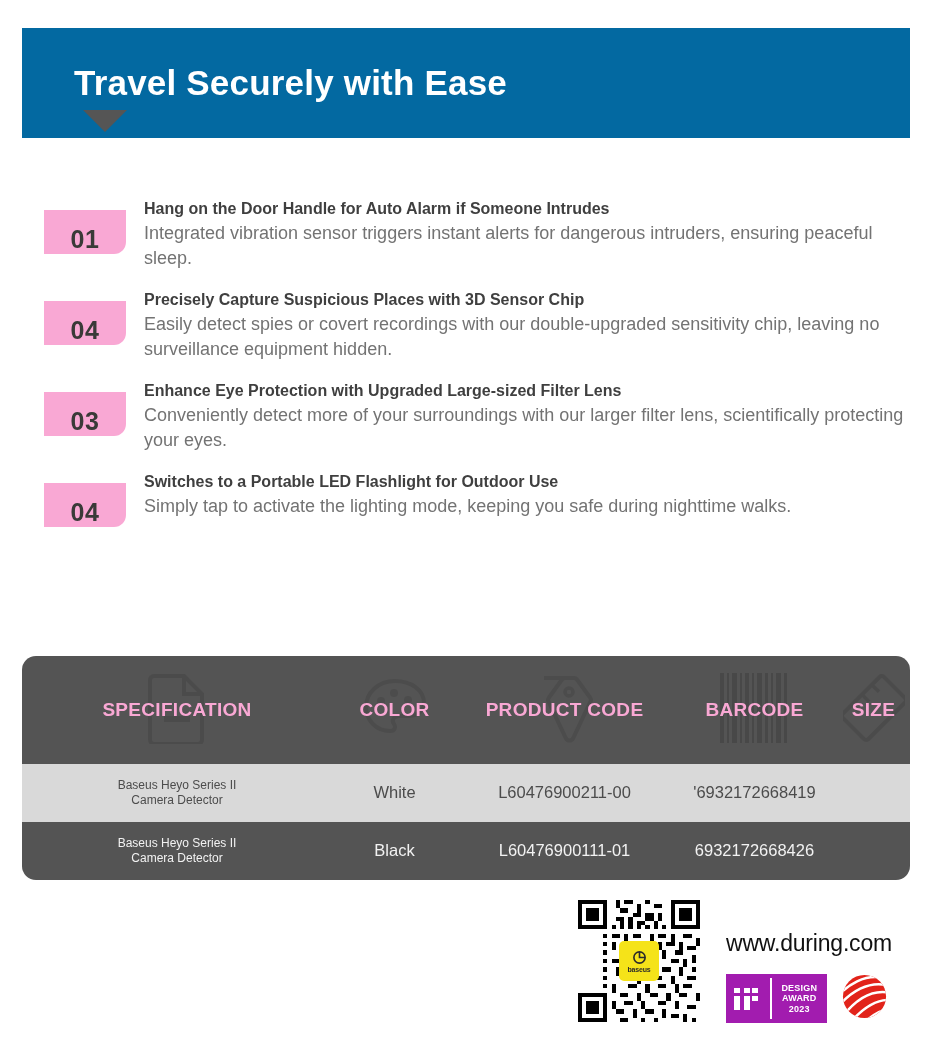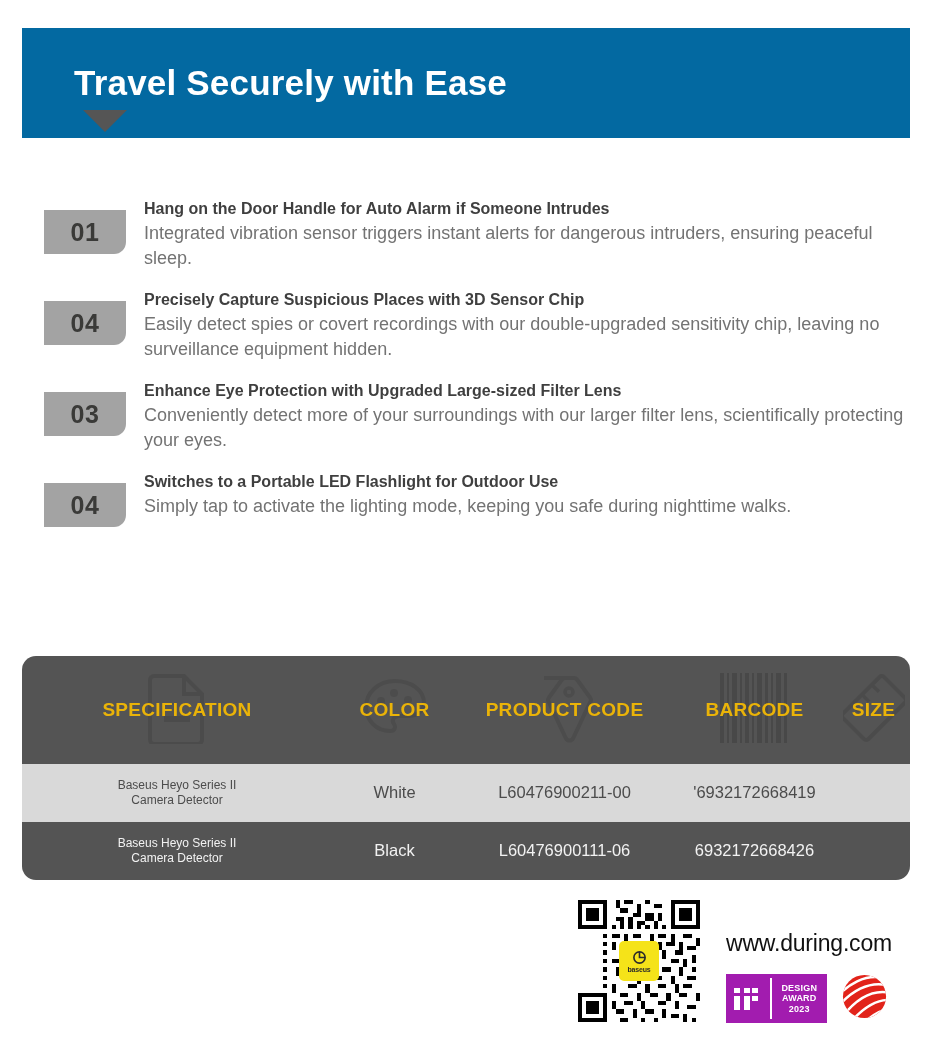--- a/index.html
+++ b/index.html
@@ -63,24 +63,24 @@
   .feature {
     position: relative;
     display: flex;
     align-items: flex-start;
     margin-bottom: 19px;
   }
   .badge {
     flex: 0 0 auto;
     width: 82px;
     height: 44px;
-    background: #a3a3a3;
+    background: #f9a8d4;
     border-radius: 0 0 12px 0;
     display: flex;
-    align-items: center;
+    align-items: flex-end;
     justify-content: center;
     margin-top: 12px;
   }
   .badge-num {
     color: #3a3a38;
     font-size: 25px;
     font-weight: bold;
     letter-spacing: 0.5px;
   }
   .feature-text {
@@ -132,21 +132,21 @@
   .col { position: relative; text-align: center; }
   .col-spec { flex: 0 0 310px; }
   .col-color { flex: 0 0 125px; }
   .col-code  { flex: 0 0 215px; }
   .col-bar   { flex: 0 0 165px; }
   .col-size  { flex: 0 0 73px; }
 
   .head-label {
     position: relative;
     z-index: 2;
-    color: #eab308;
+    color: #f9a8d4;
     font-size: 19px;
     font-weight: bold;
     letter-spacing: 0.3px;
     white-space: nowrap;
   }
   .watermark {
     position: absolute;
     left: 50%;
     top: 50%;
     transform: translate(-50%, -50%);
@@ -376,21 +376,21 @@
       <div class="col col-color cell cell-lg">White</div>
       <div class="col col-code cell cell-lg">L60476900211-00</div>
       <div class="col col-bar cell cell-lg">'6932172668419</div>
       <div class="col col-size cell cell-lg"></div>
     </div>
 
     <div class="spec-row row-dark">
       <div class="col col-spec cell">Baseus Heyo Series II
 Camera Detector</div>
       <div class="col col-color cell cell-lg">Black</div>
-      <div class="col col-code cell cell-lg">L60476900111-06</div>
+      <div class="col col-code cell cell-lg">L60476900111-01</div>
       <div class="col col-bar cell cell-lg">6932172668426</div>
       <div class="col col-size cell cell-lg"></div>
     </div>
 
   </div>
 
   <div class="footer">
 
     <div class="qr-box">
       <svg width="122" height="122" viewBox="0 0 29 29" shape-rendering="crispEdges">

